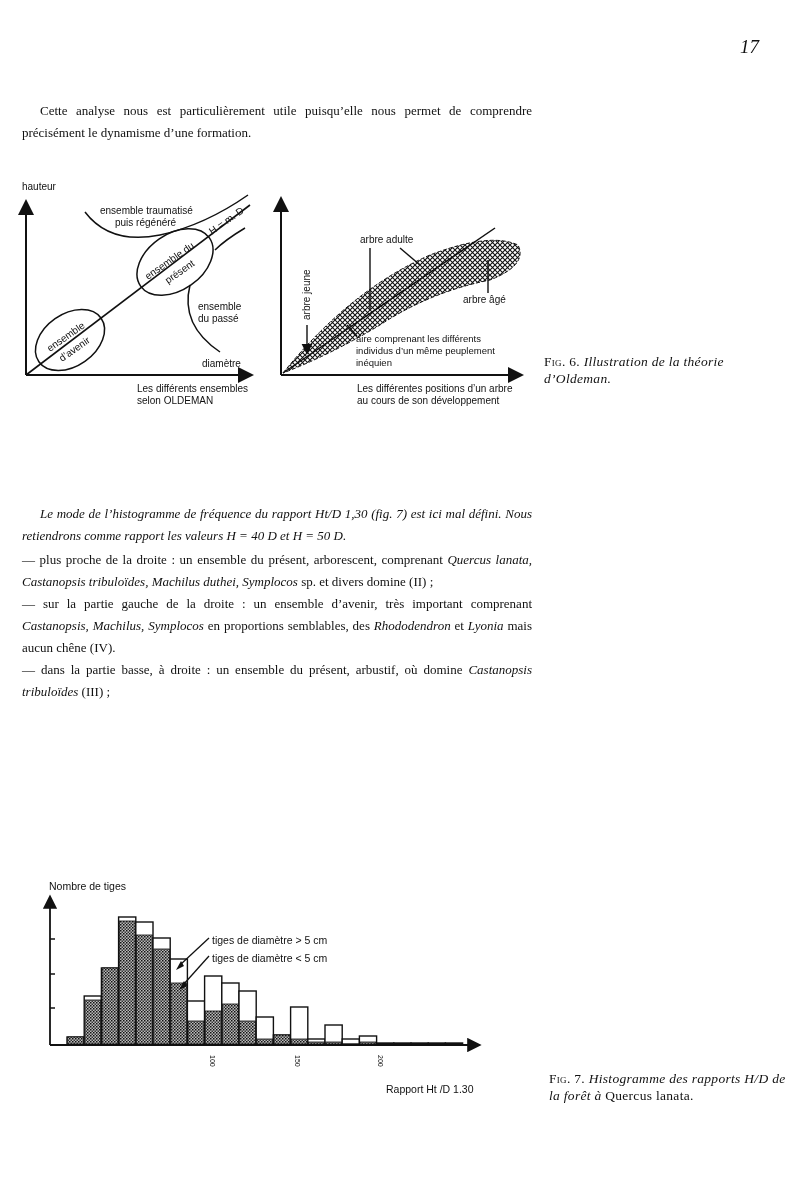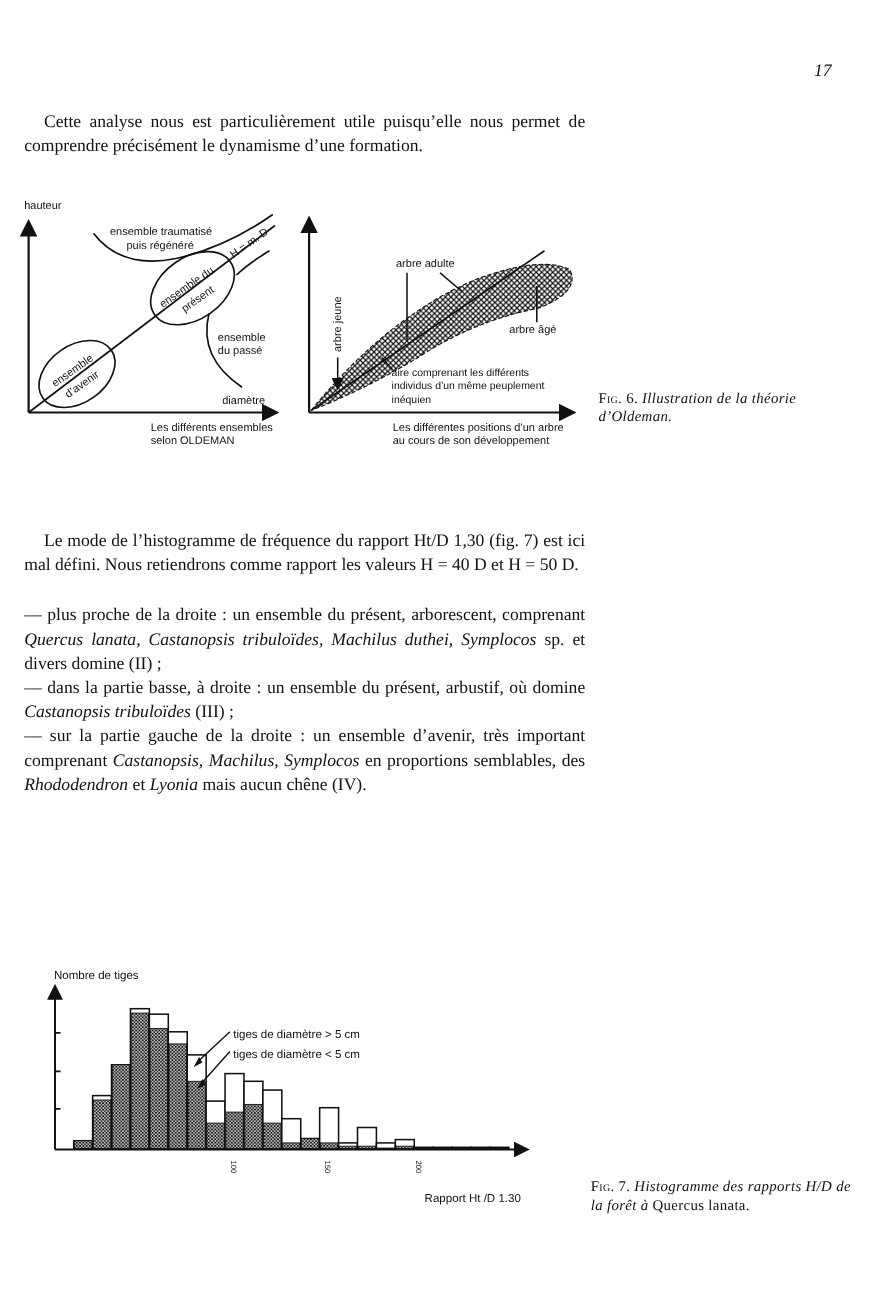--- a/index.html
+++ b/index.html
@@ -1,30 +1,30 @@
 <!DOCTYPE html>
 <html><head>
 <meta charset="utf-8">
 <style>
   html, body { margin: 0; padding: 0; background: #ffffff; }
   body { width: 800px; height: 1184px; position: relative; overflow: hidden; color: #111; }
   .serif { font-family: "Liberation Serif", "DejaVu Serif", serif; }
-  .page-num { position: absolute; left: 740px; top: 56px; font-style: italic; font-size: 16px; }
-  .para { position: absolute; left: 22px; width: 510px; font-size: 16px; line-height: 22px; text-align: justify; }
+  .page-num { position: absolute; left: 740px; top: 36px; font-style: italic; font-size: 19px; }
+  .para { position: absolute; left: 22px; width: 510px; font-size: 13px; line-height: 22px; text-align: justify; }
   .para p { margin: 0; text-indent: 18px; }
   .para .dash { text-indent: 0; }
   .para i { font-style: italic; }
   .p1 { top: 100px; }
-  .p2 { top: 481px; }
+  .p2 { top: 503px; font-style: italic; }
   .p3 { top: 549px; }
   .fig-caption { position: absolute; font-size: 13.5px; line-height: 17px; letter-spacing: 0.3px; }
   .fig-caption .lbl { font-variant: small-caps; }
   .fig-caption i { font-style: italic; }
   .cap6 { left: 544px; top: 353px; width: 240px; }
-  .cap7 { left: 537px; top: 1070px; width: 240px; }
+  .cap7 { left: 549px; top: 1070px; width: 240px; }
   svg text { font-family: "Liberation Sans", "DejaVu Sans", sans-serif; fill: #111; }
 </style>
 </head>
 <body>
 
 <div class="serif page-num">17</div>
 
 <div class="serif para p1">
   <p>Cette analyse nous est particulièrement utile puisqu’elle nous permet de comprendre précisément le dynamisme d’une formation.</p>
 </div>
@@ -94,22 +94,22 @@
   <span class="lbl">Fig. 6.</span>
   <i>Illustration de la théorie d’Oldeman.</i>
 </div>
 
 <div class="serif para p2">
   <p>Le mode de l’histogramme de fréquence du rapport Ht/D 1,30 (fig. 7) est ici mal défini. Nous retiendrons comme rapport les valeurs H = 40 D et H = 50 D.</p>
 </div>
 
 <div class="serif para p3">
   <p class="dash"><span>— plus proche de la droite : un ensemble du présent, arborescent, comprenant </span><i>Quercus lanata, Castanopsis tribuloïdes, Machilus duthei, Symplocos</i><span> sp. et divers domine (II) ;</span></p>
+  <p class="dash"><span>— sur la partie gauche de la droite : un ensemble d’avenir, très important comprenant </span><i>Castanopsis, Machilus, Symplocos</i><span> en proportions semblables, des </span><i>Rhododendron</i><span> et </span><i>Lyonia</i><span> mais aucun chêne (IV).</span></p>
   <p class="dash"><span>— dans la partie basse, à droite : un ensemble du présent, arbustif, où domine </span><i>Castanopsis tribuloïdes</i><span> (III) ;</span></p>
-  <p class="dash"><span>— sur la partie gauche de la droite : un ensemble d’avenir, très important comprenant </span><i>Castanopsis, Machilus, Symplocos</i><span> en proportions semblables, des </span><i>Rhododendron</i><span> et </span><i>Lyonia</i><span> mais aucun chêne (IV).</span></p>
 </div>
 
 <svg style="position:absolute;left:0;top:875px;" width="540" height="230" viewBox="0 875 540 230">
   <defs>
     <pattern id="stip2" width="3" height="3" patternUnits="userSpaceOnUse">
       <rect width="3" height="3" fill="#bbb"></rect>
       <rect width="1.5" height="1.5" fill="#111"></rect>
       <rect x="1.5" y="1.5" width="1.5" height="1.5" fill="#333"></rect>
     </pattern>
     <marker id="arr2" markerWidth="8" markerHeight="8" refX="6" refY="4" orient="auto">

